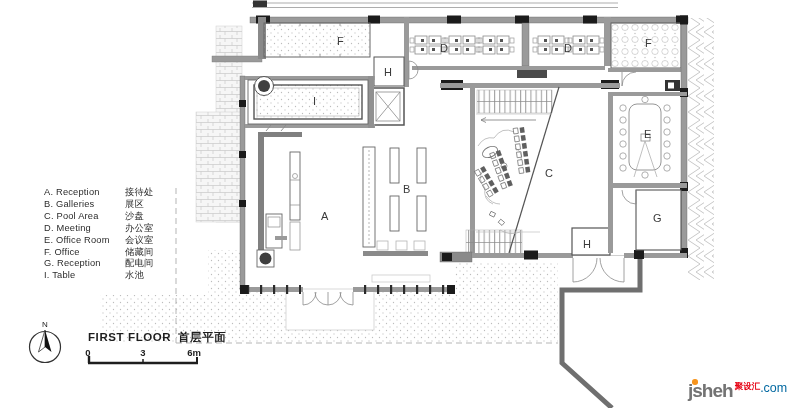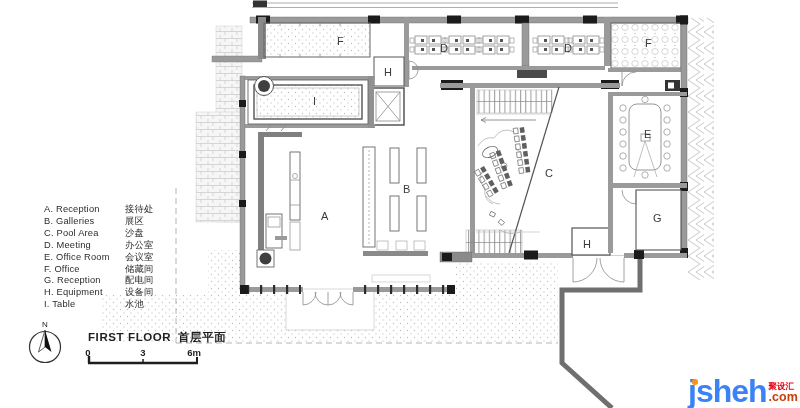--- a/index.html
+++ b/index.html
@@ -4,30 +4,30 @@
 <style>
   html,body{margin:0;padding:0;background:#fff;}
   .stage{position:relative;width:800px;height:408px;background:#ffffff;overflow:hidden;
          font-family:"Liberation Sans",sans-serif;}
   .plan-svg{position:absolute;left:0;top:0;}
   svg text{font-family:"Liberation Sans",sans-serif;fill:#3a3a3a;}
   .rlabel{font-size:11px;}
   .title{font-size:11.5px;font-weight:bold;letter-spacing:.6px;fill:#1e1e1e;}
   .tick{font-size:9.5px;font-weight:bold;fill:#1e1e1e;}
   .nlabel{font-size:8px;fill:#1e1e1e;}
-  .legend{position:absolute;left:44px;top:204px;font-size:9.3px;line-height:11.9px;
+  .legend{position:absolute;left:44px;top:187px;font-size:9.3px;line-height:11.9px;
           color:#2b2b2b;letter-spacing:.2px;}
   .legend .row{display:flex;white-space:nowrap;}
   .legend .en{width:81px;}
   .logo{position:absolute;left:688px;top:378px;display:flex;align-items:flex-start;}
-  .logo .name{font-size:32px;font-weight:bold;color:#3b82f6;letter-spacing:-1px;line-height:26px;position:relative;}
+  .logo .name{font-size:19px;font-weight:bold;color:#737373;letter-spacing:-1px;line-height:26px;position:relative;}
   .logo .dot{position:absolute;left:4px;top:1px;width:5.5px;height:5.5px;border-radius:50%;background:#f7941d;}
-  .logo .stack{display:flex;flex-direction:column;margin-left:2px;margin-top:4px;}
+  .logo .stack{display:flex;flex-direction:row;margin-left:2px;margin-top:4px;}
   .logo .cn{font-size:8.5px;color:#e60012;font-weight:bold;line-height:9px;}
-  .logo .com{font-size:12.5px;color:#c2410c;font-weight:bold;line-height:12px;}
+  .logo .com{font-size:12.5px;color:#0369a1;font-weight:normal;line-height:12px;}
 </style>
 </head>
 <body>
 
 <div class="stage">
 
   <svg class="plan-svg" width="800" height="408" viewBox="0 0 800 408">
     <defs>
       <pattern id="stipple" width="7" height="7" patternUnits="userSpaceOnUse">
         <circle cx="1.5" cy="1.5" r="0.65" fill="#bdbdbd"></circle>
@@ -349,24 +349,20 @@
       </div>
     <div class="row">
         <span class="en">F. Office</span>
         <span class="zh">储藏间</span>
       </div>
     <div class="row">
         <span class="en">G. Reception</span>
         <span class="zh">配电间</span>
       </div>
     <div class="row">
-        <span class="en">H. Equipment</span>
-        <span class="zh">设备间</span>
-      </div>
-    <div class="row">
         <span class="en">I. Table</span>
         <span class="zh">水池</span>
       </div>
   </div>
 
   <div class="logo">
     <span class="name">
       <span class="dot"></span>
       <span>jsheh</span>
     </span>

